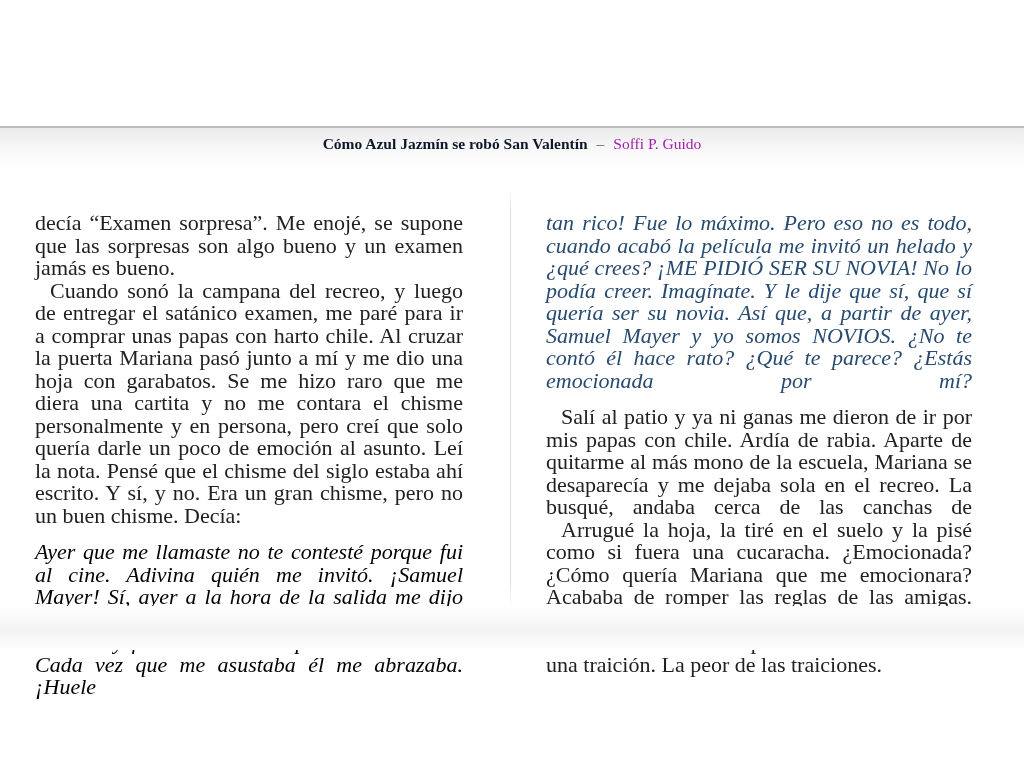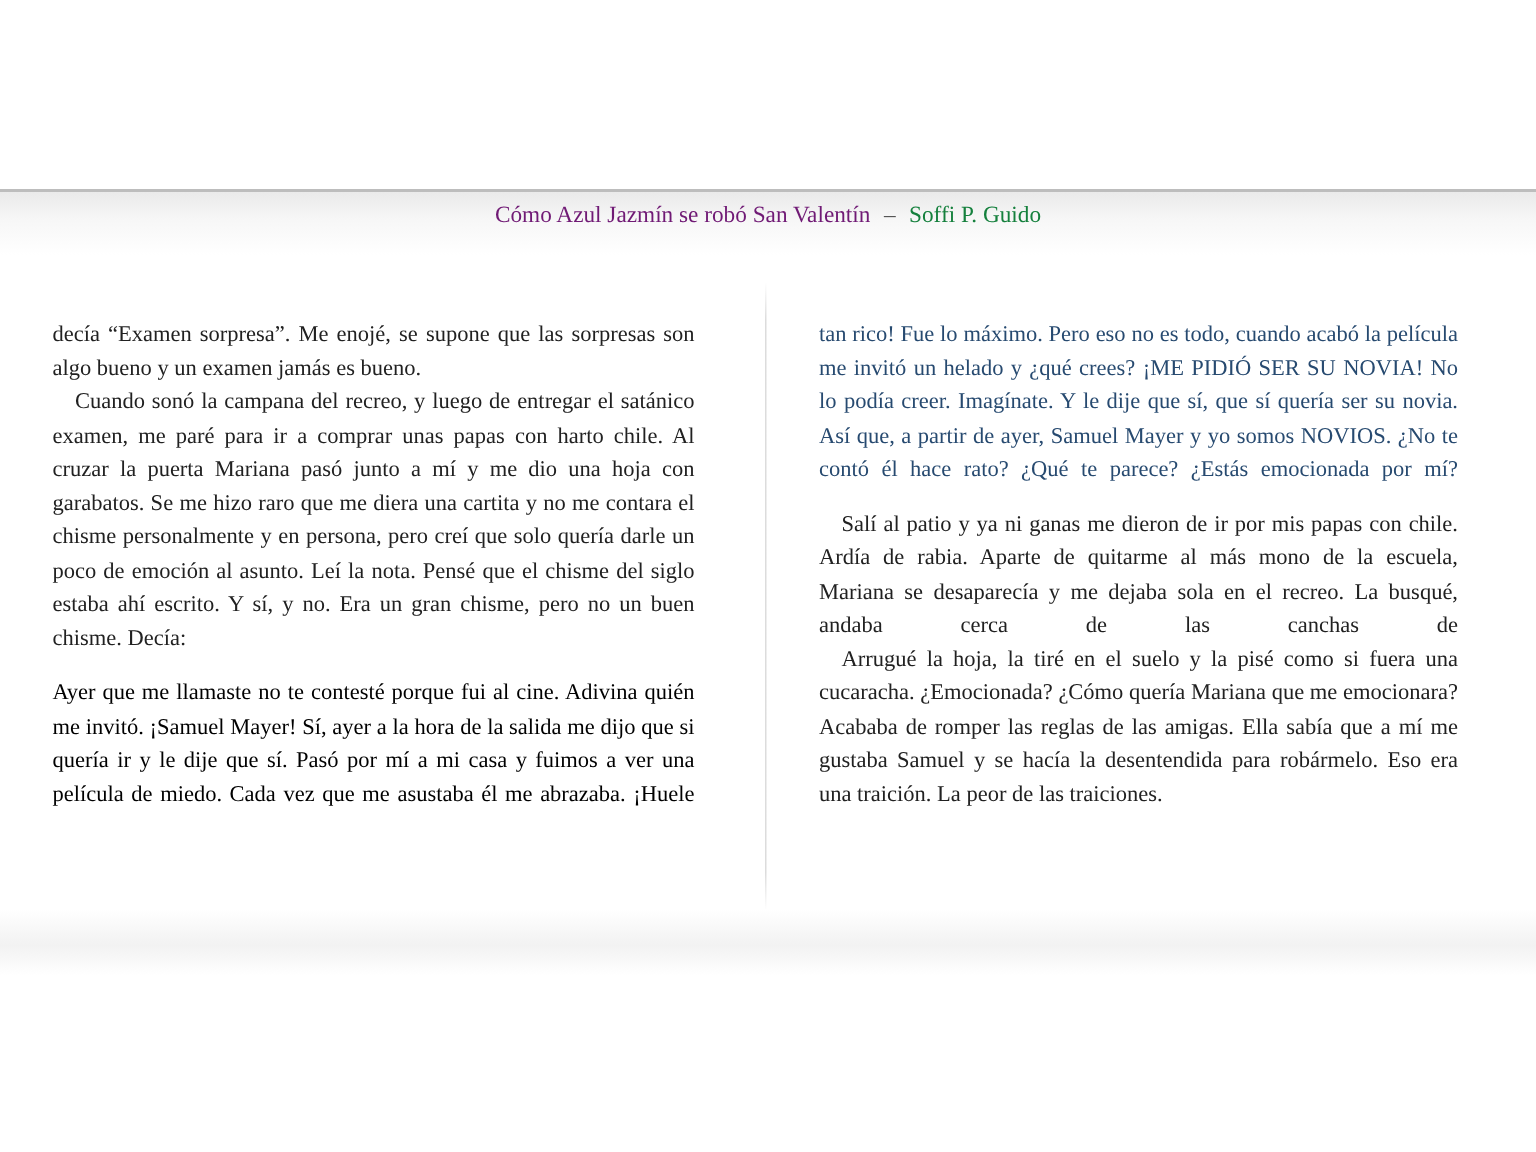--- a/index.html
+++ b/index.html
@@ -38,50 +38,51 @@
     left: 0;
     top: 129px;
     width: 1024px;
     height: 30px;
     line-height: 30px;
     text-align: center;
     font-size: 15.5px;
     white-space: nowrap;
   }
   .header-text .title {
-    font-weight: normal;
-    color: #701a75;
+    font-weight: bold;
+    color: #0f172a;
   }
   .header-text .dash {
     color: #555555;
     margin: 0 9px;
   }
   .header-text .author {
-    color: #15803d;
+    color: #a21caf;
   }
 
   
   .column {
     position: absolute;
     top: 212px;
     width: 428px;
-    font-size: 15px;
+    font-size: 22px;
     line-height: 22.5px;
     color: #212121;
     text-align: justify;
   }
   .column-left  { left: 35px; }
   .column-right { left: 546px; width: 426px; }
 
   .para {
     margin: 0;
     padding: 0;
   }
   .para.indent { text-indent: 15px; font-family: Liberation Serif, serif; }
   .para.quote {
+    font-style: italic;
     margin: 14px 0;
   }
   .column > .para:first-child { margin-top: 0; }
   .para.continues { text-align-last: justify; }
 
   
   .divider {
     position: absolute;
     left: 510px;
     top: 188px;

